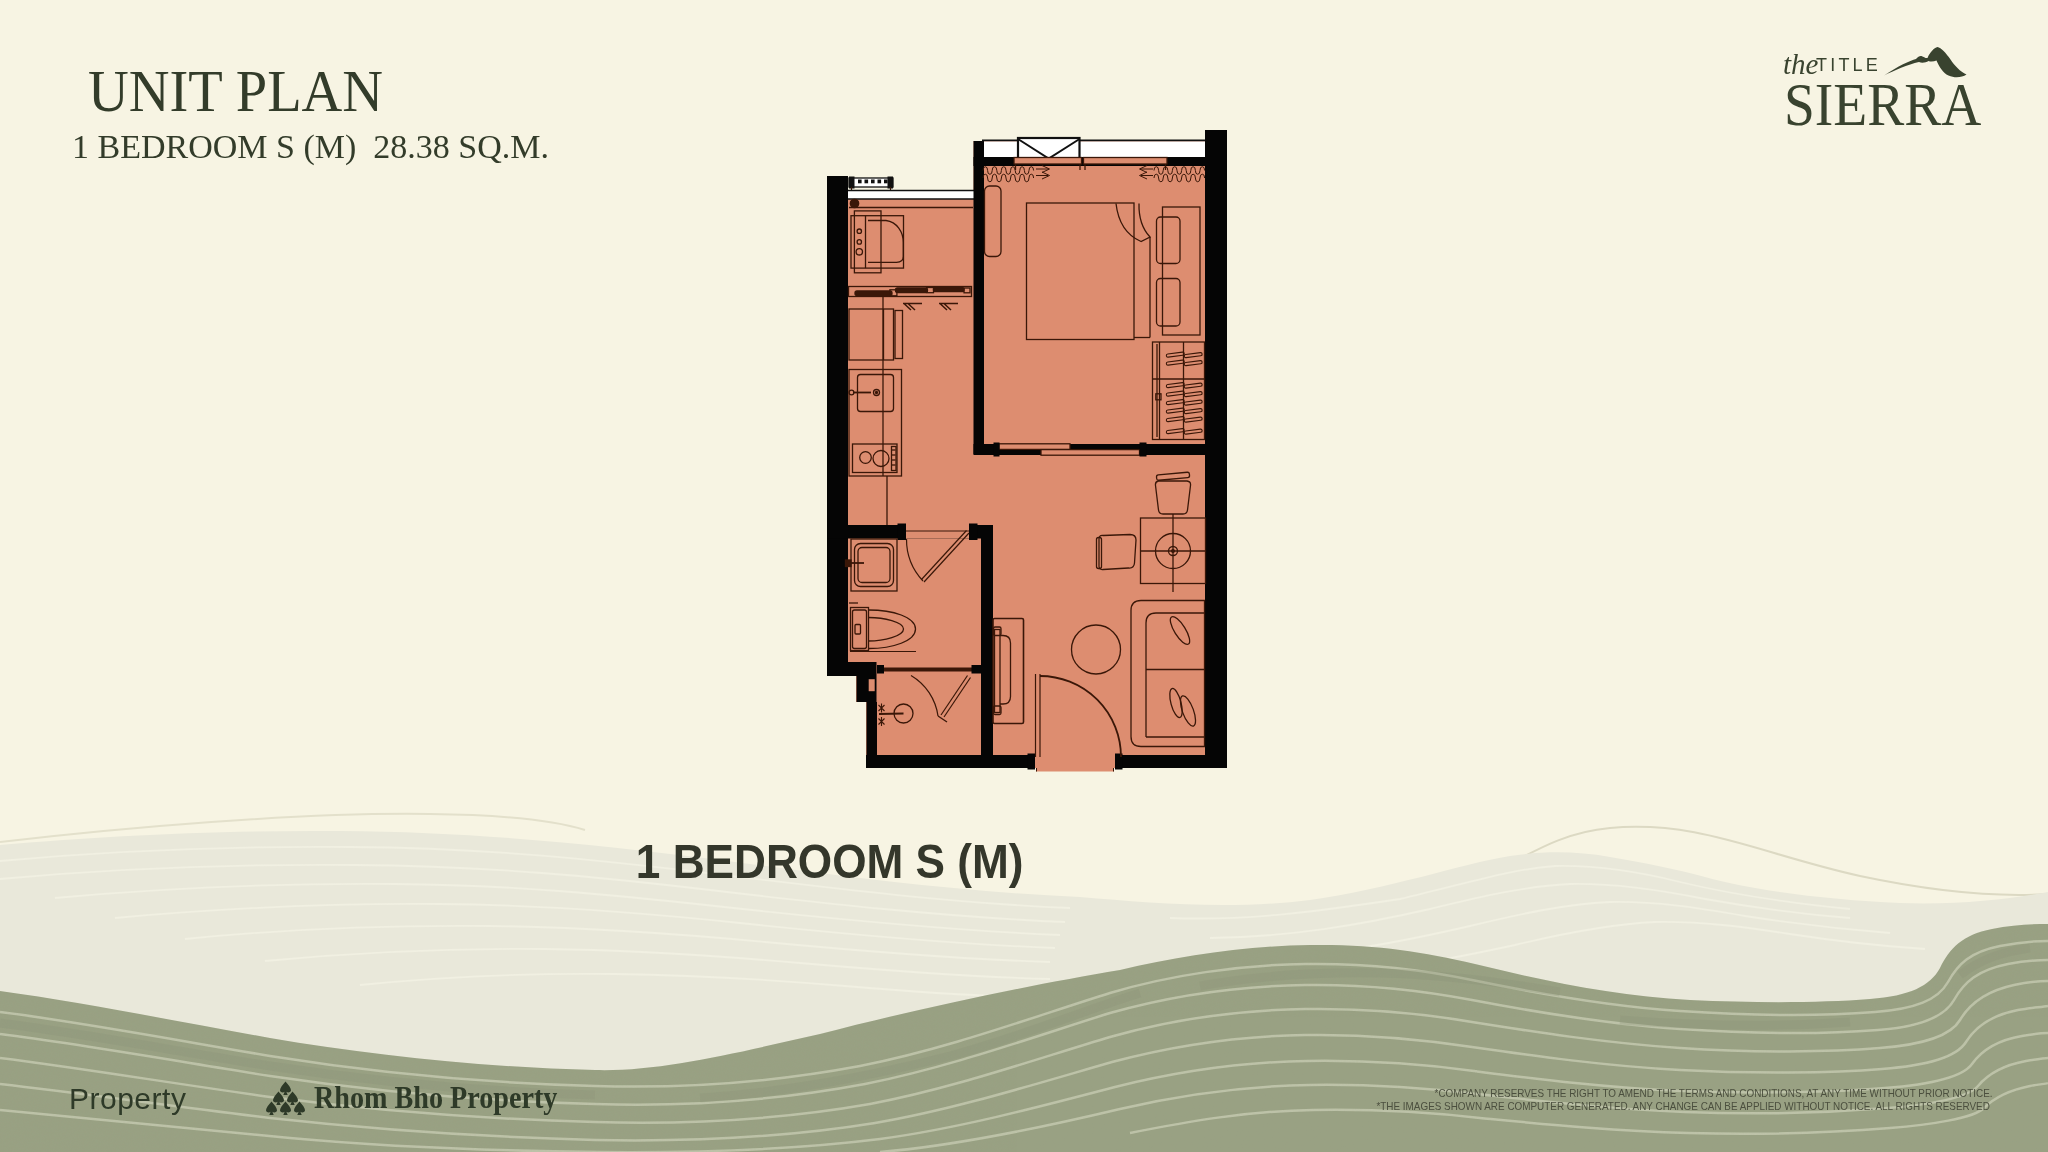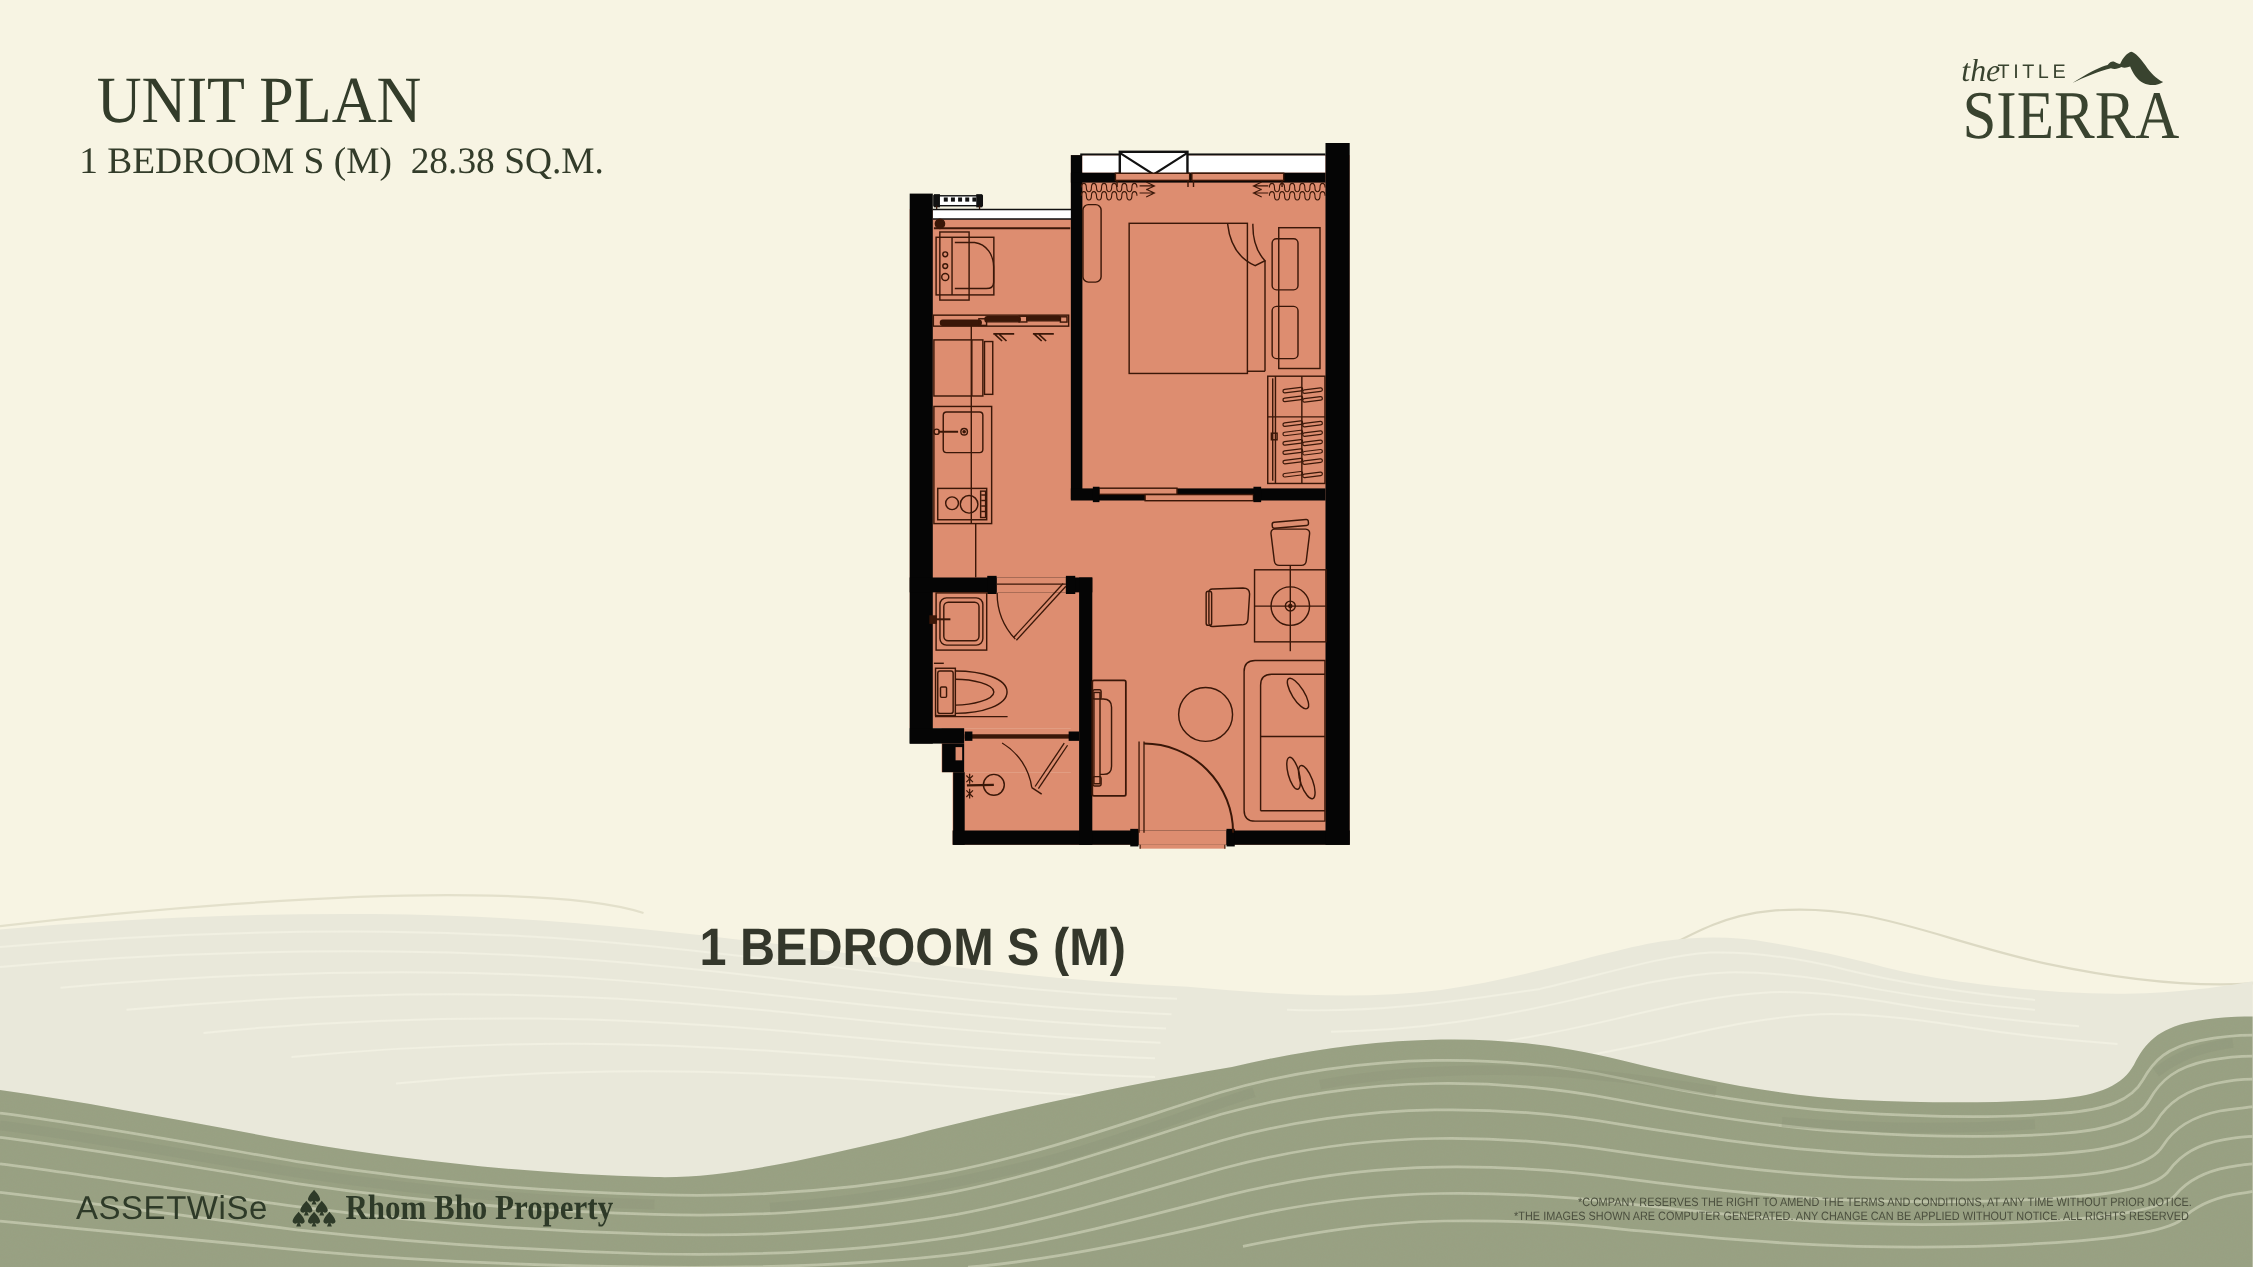--- a/index.html
+++ b/index.html
@@ -375,21 +375,21 @@
       <rect x="1041" y="449.6" width="98.5" height="5.6" fill="#dd8d70"></rect>
       <rect x="993.5" y="442.5" width="6" height="14" fill="#050505" stroke="none"></rect>
       <rect x="1139.5" y="442.5" width="7" height="14" fill="#050505" stroke="none"></rect>
     </g>
   </g>
   </g>
 </svg>
 
 <div class="abs" style="left:0;top:838px;width:1660px;text-align:center;color:#34372b;font-size:48px;line-height:48px;font-weight:bold;"><span style="display:inline-block;transform:scaleX(0.92);transform-origin:center;">1 BEDROOM S (M)</span></div>
 
-<div class="abs" style="left:69px;top:1084px;color:#2e3a28;font-size:30px;line-height:30px;letter-spacing:0.5px;">ASSETWiSe</div>
+<div class="abs" style="left:69px;top:1084px;color:#2e3a28;font-size:30px;line-height:30px;letter-spacing:0.5px;">Property</div>
 
 <svg class="abs" style="left:265px;top:1078px;" width="340" height="52" viewBox="0 0 340 52">
 
   <g fill="#2e3a28">
     <g transform="translate(20.5,9.5)">
         <path d="M0,-6 C3,-2.5 5.5,0.5 5.5,2.8 C5.5,5 2.2,5.6 0.9,4.2 L2.2,7.5 L-2.2,7.5 L-0.9,4.2 C-2.2,5.6 -5.5,5 -5.5,2.8 C-5.5,0.5 -3,-2.5 0,-6 Z"></path>
       </g>
     <g transform="translate(13.5,19.5)">
         <path d="M0,-6 C3,-2.5 5.5,0.5 5.5,2.8 C5.5,5 2.2,5.6 0.9,4.2 L2.2,7.5 L-2.2,7.5 L-0.9,4.2 C-2.2,5.6 -5.5,5 -5.5,2.8 C-5.5,0.5 -3,-2.5 0,-6 Z"></path>
       </g>

